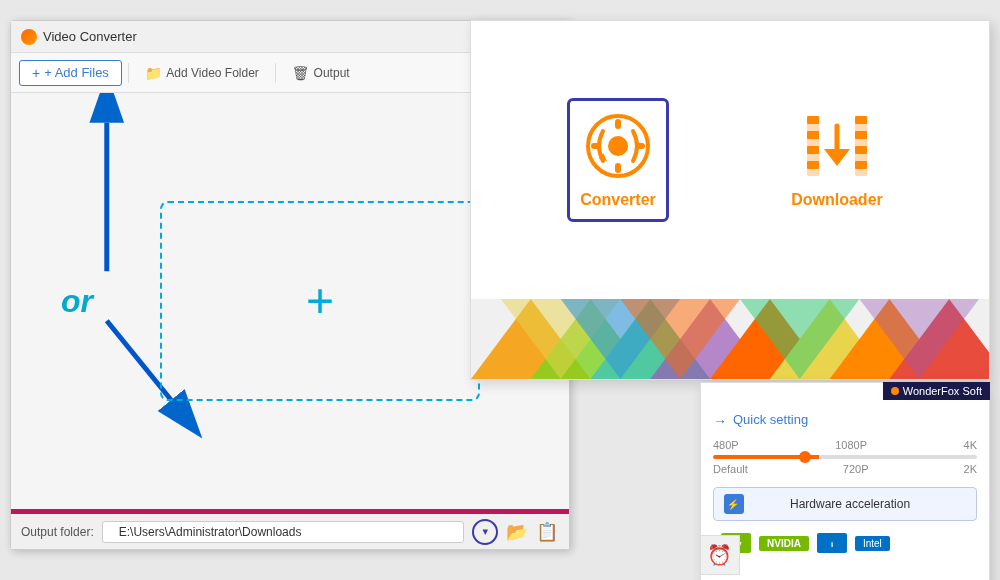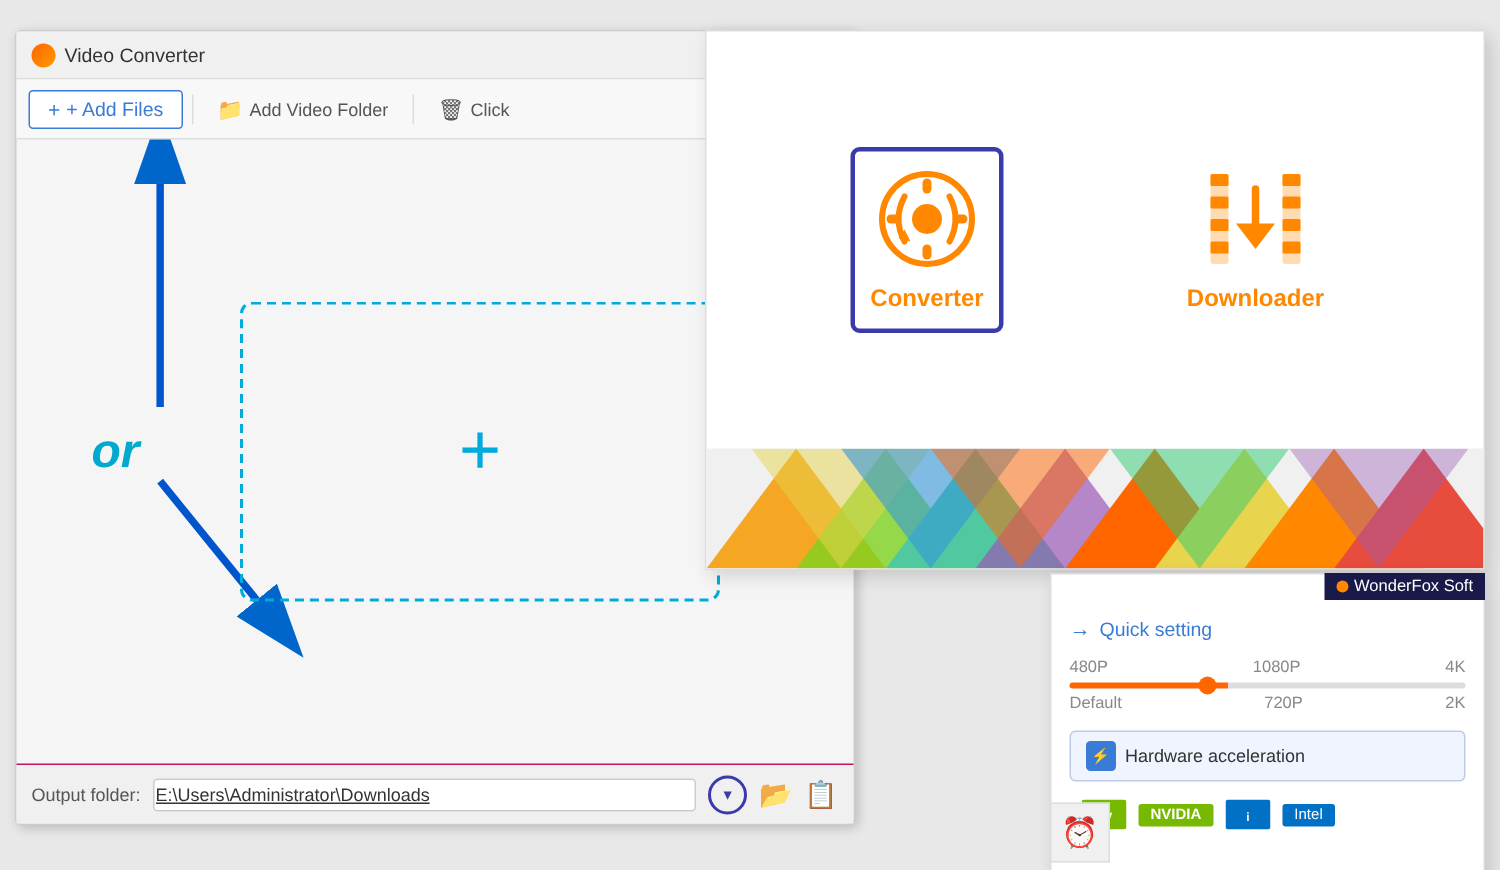--- a/index.html
+++ b/index.html
@@ -164,42 +164,41 @@
     }
 
     
     .bottom-bar {
       position: absolute;
       bottom: 0;
       left: 0;
       right: 0;
       height: 40px;
       background: #f0f0f0;
-      border-top: 1px solid #be185d;
+      border-top: 5px solid #be185d;
       display: flex;
       align-items: center;
       padding: 0 10px;
       gap: 8px;
     }
 
     .output-label {
       font-size: 12px;
       color: #555;
       white-space: nowrap;
     }
 
     .output-path-input {
       flex: 1;
       border: 1px solid #ccc;
       border-radius: 3px;
-      padding: 3px 1px;
+      padding: 3px 16px;
       font-size: 12px;
       color: #333;
       background: white;
-      text-decoration: underline;
     }
 
     .dropdown-btn {
       width: 26px;
       height: 26px;
       border: 2px solid #3a3aaa;
       border-radius: 50%;
       display: flex;
       align-items: center;
       justify-content: center;
@@ -387,20 +386,21 @@
       display: flex;
       align-items: center;
       justify-content: center;
       color: white;
       font-size: 10px;
     }
 
     .hw-accel-text {
       font-size: 12px;
       color: #333;
+      margin-left: 40px;
     }
 
     .gpu-badges {
       display: flex;
       align-items: center;
       gap: 8px;
       padding: 4px 8px;
     }
 
     .nvidia-badge {
@@ -472,21 +472,21 @@
       <span>+ Add Files</span>
     </button>
     <div class="toolbar-sep"></div>
     <button class="toolbar-btn">
       <span class="icon">📁</span>
       <span>Add Video Folder</span>
     </button>
     <div class="toolbar-sep"></div>
     <button class="toolbar-btn">
       <span class="icon">🗑</span>
-      <span>Click</span>
+      <span>Output</span>
     </button>
   </div>
 
   <div class="content-area">
 
     <svg class="arrows-svg" viewBox="0 0 560 420">
 
       <defs>
         <marker id="arrowhead-up" markerWidth="10" markerHeight="7" refX="0" refY="3.5" orient="auto">
           <polygon points="0 7, 10 3.5, 0 0" fill="#0066cc"></polygon>

